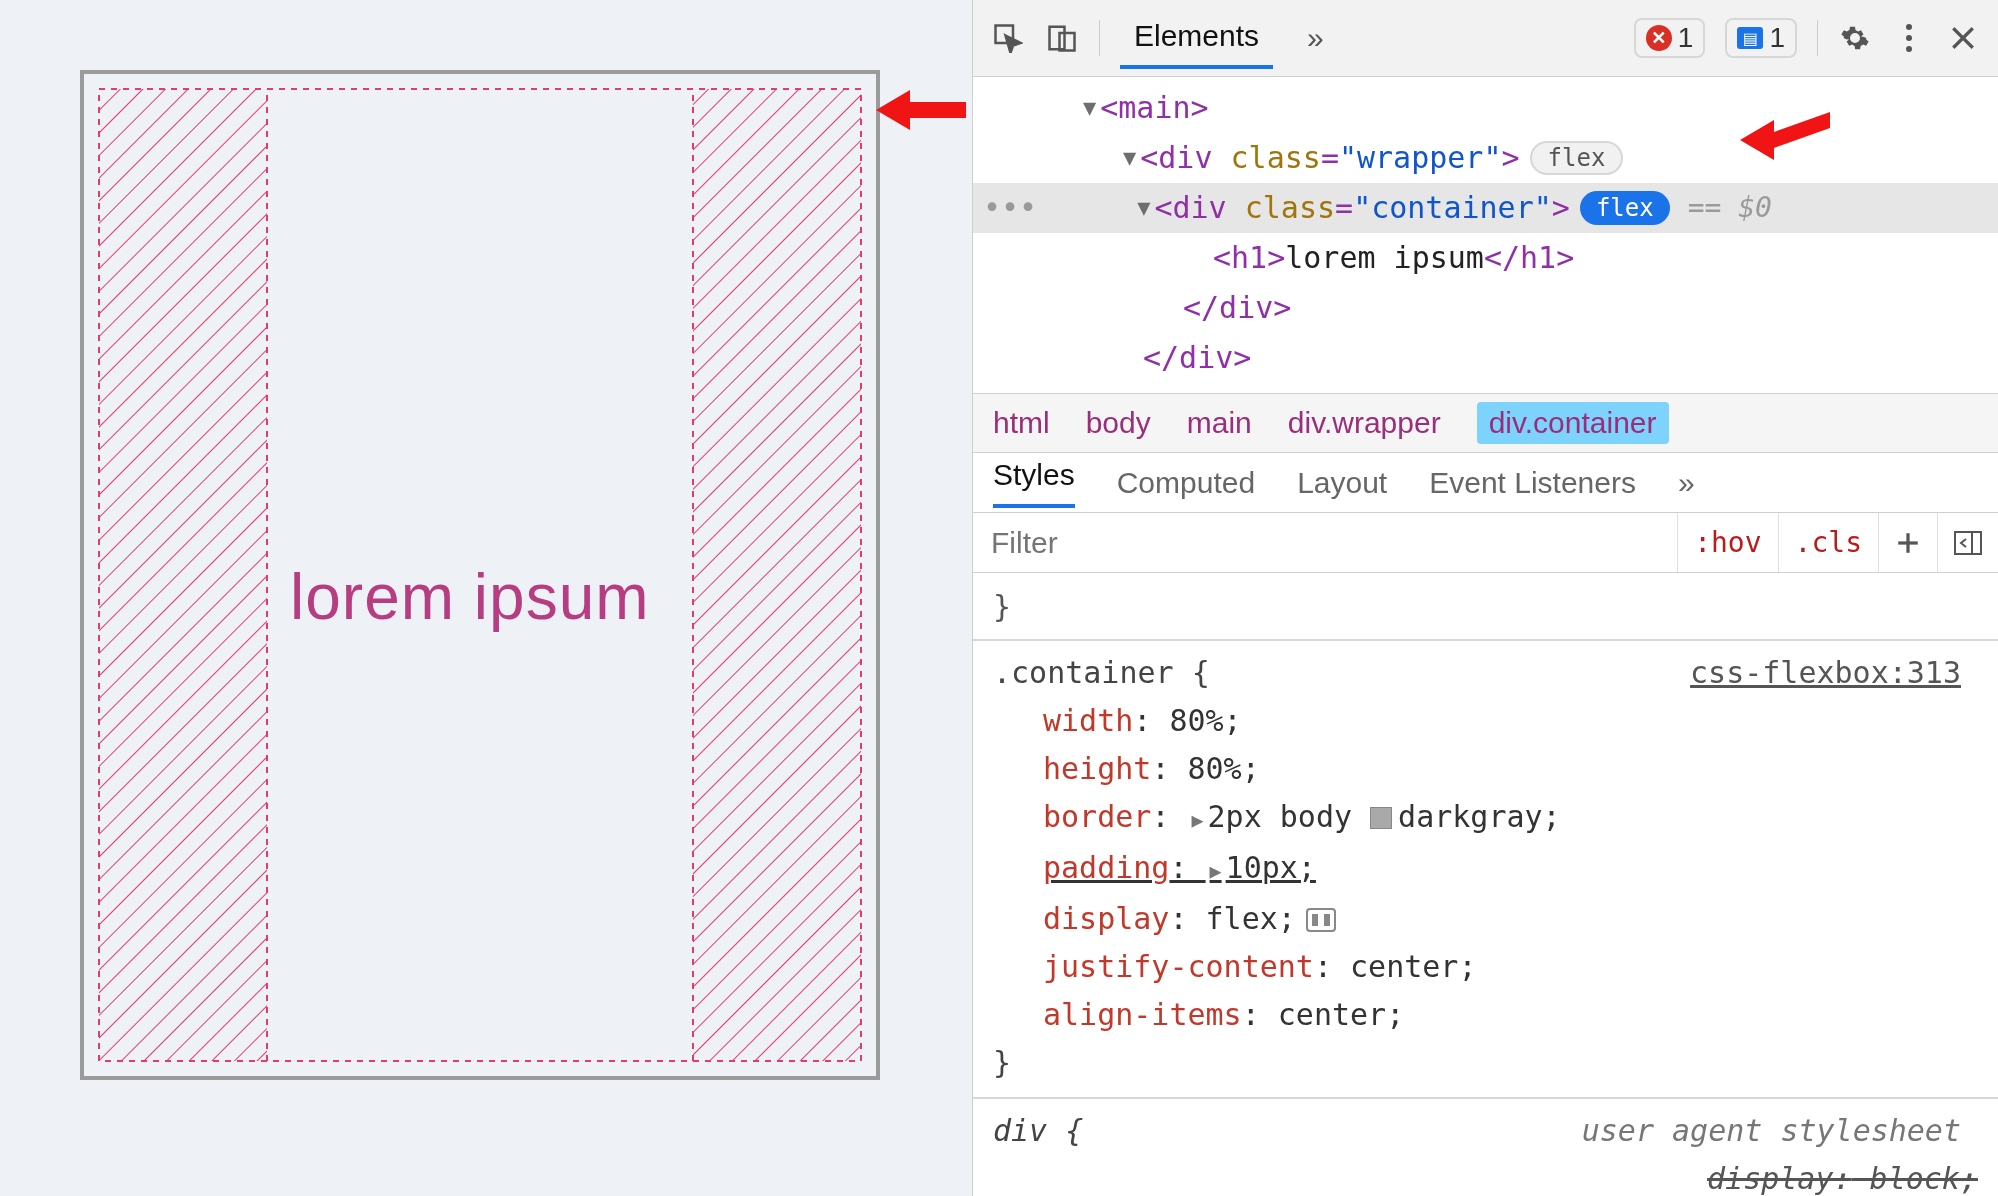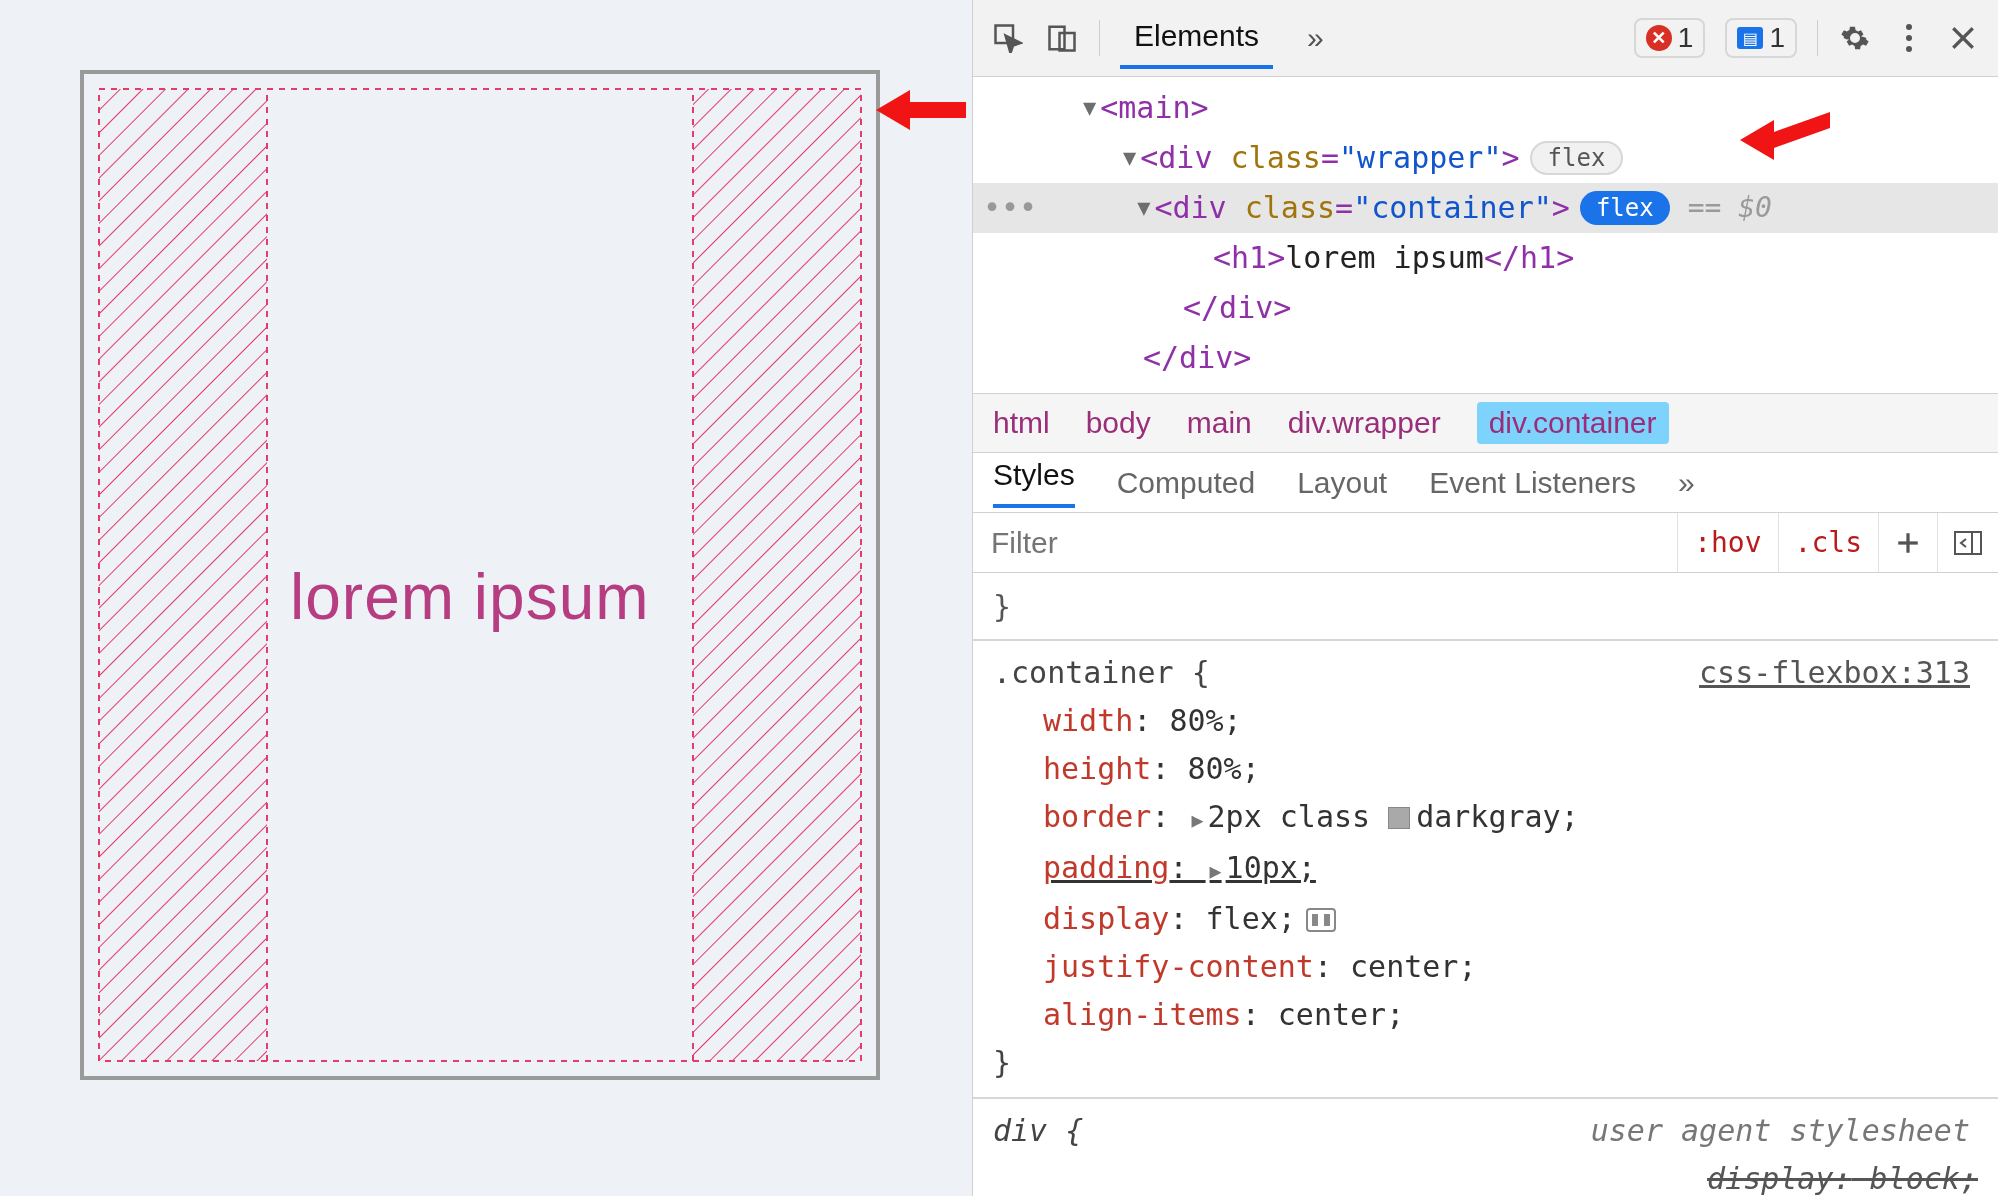--- a/index.html
+++ b/index.html
@@ -129,21 +129,21 @@
     flex:1; border:none; outline:none; font-size:30px; padding:0 18px; color:#333; background:transparent;
   }
   .filter-row .fbtn { font-size:28px; font-family:Menlo,monospace; color:#b91c1c; padding:0 16px; border-left:1px solid #e0e0e0; height:100%; display:flex; align-items:center; }
   
   .styles-body {
     font-family: Menlo, Consolas, monospace;
     font-size:30px; line-height:48px;
     padding:10px 20px; flex:1; overflow:hidden;
   }
   .styles-body .rule { margin-bottom:10px; position:relative; }
-  .styles-body .src { position:absolute; right:8px; top:0; color:#555; font-style:normal; text-decoration:underline; }
+  .styles-body .src { position:absolute; right:17px; top:0; color:#555; font-style:normal; text-decoration:underline; }
   .styles-body .src.ua { text-decoration:none; font-style:italic; color:#777; }
   .sel { color:#444; }
   .prop { color:#c0392b; }
   .pv { color:#333; }
   .colon { color:#333; }
   .tri2 { color:#777; font-size:20px; margin:0 4px; }
   .swatch { display:inline-block; width:22px; height:22px; background:#a9a9a9; border:1px solid #888; vertical-align:-2px; margin-right:6px; }
   .flexico { display:inline-block; width:30px; height:24px; border:2px solid #888; border-radius:4px; vertical-align:-3px; margin-left:10px; position:relative; }
   .flexico::before, .flexico::after { content:""; position:absolute; top:4px; bottom:4px; width:6px; background:#888; }
   .flexico::before { left:4px; } .flexico::after { right:4px; }
@@ -270,21 +270,21 @@
     </div>
 
     <div class="styles-body">
       <div style="color:#555;">}</div>
       <hr class="sep">
       <div class="rule">
         <span class="src">css-flexbox:313</span>
         <div><span class="sel">.container {</span></div>
         <div style="padding-left:50px;"><span class="prop">width</span><span class="colon">: </span><span class="pv">80%;</span></div>
         <div style="padding-left:50px;"><span class="prop">height</span><span class="colon">: </span><span class="pv">80%;</span></div>
-        <div style="padding-left:50px;"><span class="prop">border</span><span class="colon">: </span><span class="tri2">▶</span><span class="pv">2px class </span><span class="swatch"></span><span class="pv">darkgray;</span></div>
+        <div style="padding-left:50px;"><span class="prop">border</span><span class="colon">: </span><span class="tri2">▶</span><span class="pv">2px body </span><span class="swatch"></span><span class="pv">darkgray;</span></div>
         <div style="padding-left:50px;text-decoration:underline;"><span class="prop">padding</span><span class="colon">: </span><span class="tri2">▶</span><span class="pv">10px;</span></div>
         <div style="padding-left:50px;"><span class="prop">display</span><span class="colon">: </span><span class="pv">flex;</span><span class="flexico"></span></div>
         <div style="padding-left:50px;"><span class="prop">justify-content</span><span class="colon">: </span><span class="pv">center;</span></div>
         <div style="padding-left:50px;"><span class="prop">align-items</span><span class="colon">: </span><span class="pv">center;</span></div>
         <div><span class="sel">}</span></div>
       </div>
       <hr class="sep">
       <div class="rule">
         <span class="src ua">user agent stylesheet</span>
         <div style="font-style:italic;"><span class="sel">div {</span></div>

